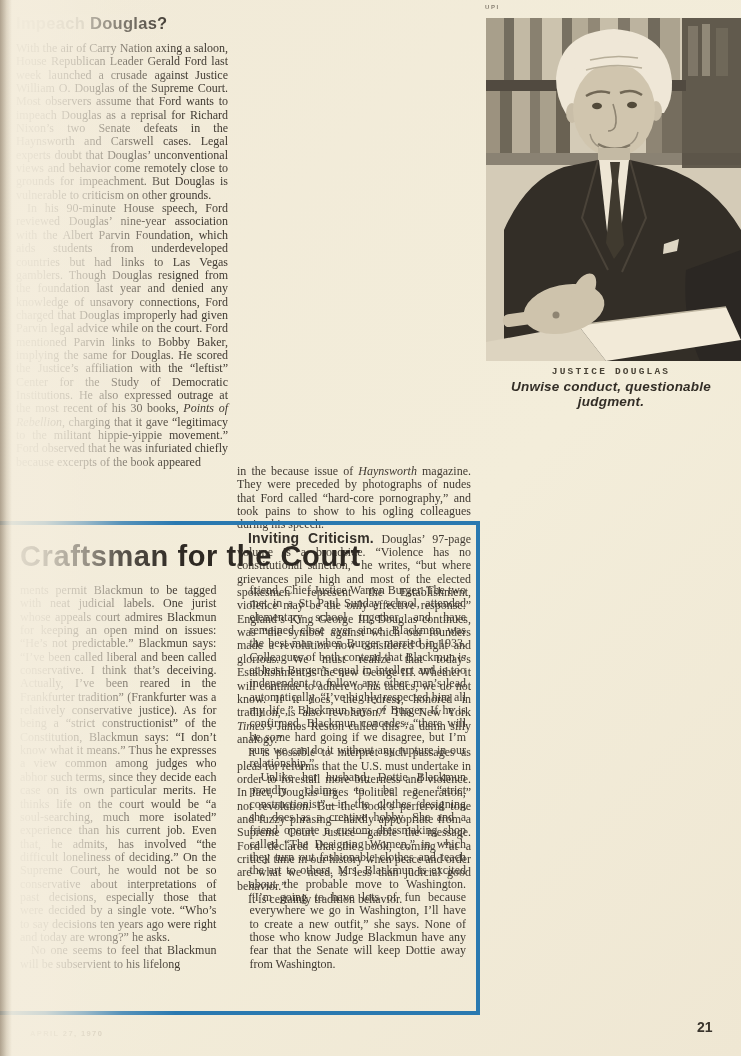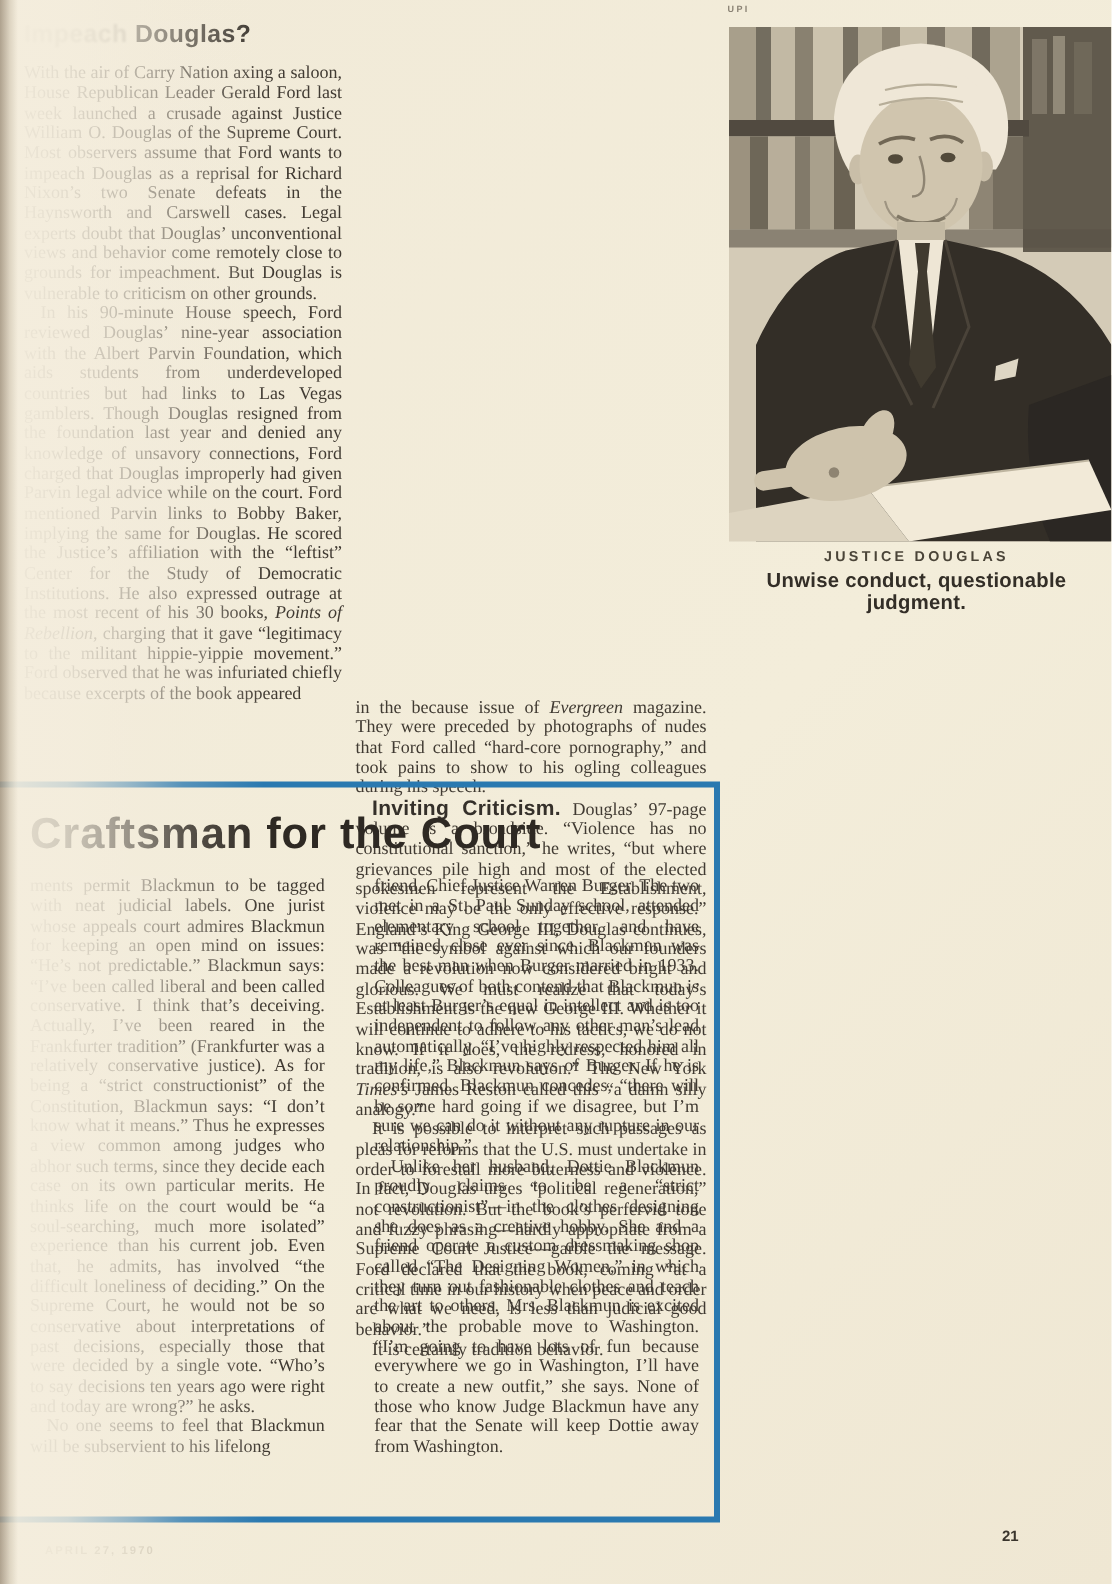--- a/index.html
+++ b/index.html
@@ -15,32 +15,32 @@
   h1.imp{font-family:"Liberation Sans",sans-serif;font-size:16.5px;font-weight:bold;
          color:#332e27;margin:0 0 9px 0;letter-spacing:.3px;}
   h1.imp .faded{opacity:.32;filter:blur(.6px);}
   .col-left{left:16px;top:14px;width:212px;}
   .col-mid{left:237px;top:10px;width:234px;}
   .photo-wrap{left:486px;top:18px;width:255px;height:343px;}
   .photo-wrap svg{display:block;filter:sepia(.12) contrast(.97);}
   .upi{left:485px;top:4px;font-family:"Liberation Sans",sans-serif;font-weight:600;
        font-size:6px;letter-spacing:1.6px;color:#8a8274;}
   .caption{left:482px;top:366px;width:258px;text-align:center;}
-  .cap-name{font-family:Liberation Sans, sans-serif;font-weight:bold;font-size:9.5px;
+  .cap-name{font-family:Liberation Mono, monospace;font-weight:bold;font-size:9.5px;
             letter-spacing:2.2px;color:#4a4438;}
-  .cap-line{font-family:"Liberation Sans",sans-serif;font-weight:bold;
+  .cap-line{font-family:"Liberation Sans",sans-serif;font-style:italic;font-weight:bold;
             font-size:13.5px;color:#332e27;margin-top:2px;letter-spacing:.2px;}
   .box{left:-8px;top:521px;width:480px;height:486px;border:4px solid #2a79b0;}
   .box h2{font-family:"Liberation Sans",sans-serif;font-weight:600;font-size:29px;
           letter-spacing:.6px;color:#2e2923;margin:15px 0 11px 24px;}
   .box-cols{display:flex;gap:13px;padding:0 10px 0 24px;}
   .bc1{width:205px;position:relative;}
   .bc2{width:226px;margin-left:20px;}
-  .pagenum{left:668px;top:1019px;font-family:"Liberation Sans",sans-serif;font-weight:bold;
-           font-size:10px;color:#3a352d;}
+  .pagenum{left:697px;top:1019px;font-family:"Liberation Sans",sans-serif;font-weight:bold;
+           font-size:14px;color:#3a352d;}
   .footer{left:30px;top:1029px;font-family:"Liberation Sans",sans-serif;font-weight:600;
           font-size:7.5px;letter-spacing:1.4px;color:#6b5f4c;opacity:.28;}
   
   .glare{left:0;top:0;width:178px;height:1056px;z-index:30;pointer-events:none;
     background:linear-gradient(to right, rgba(241,234,218,.75) 0px, rgba(244,237,221,.92) 10px,
       rgba(244,237,221,.82) 45px, rgba(243,236,220,.55) 85px, rgba(243,236,220,.22) 122px,
       rgba(243,236,220,0) 176px);}
   .edge{left:0;top:0;width:12px;height:1056px;z-index:31;pointer-events:none;
     background:linear-gradient(to right, rgba(120,102,80,.55), rgba(158,142,116,.25) 55%, rgba(158,142,116,0));}
   .selffade::after{content:"";position:absolute;inset:0;z-index:2;pointer-events:none;
@@ -137,21 +137,21 @@
     <span class="faded">Impeach</span><span> Douglas?</span>
   </h1>
   <p>With the air of Carry Nation axing a saloon, House Republican Leader Gerald Ford last week launched a crusade against Justice William O. Douglas of the Supreme Court. Most observers assume that Ford wants to impeach Douglas as a reprisal for Richard Nixon’s two Senate defeats in the Haynsworth and Carswell cases. Legal experts doubt that Douglas’ unconventional views and behavior come remotely close to grounds for impeachment. But Douglas is vulnerable to criticism on other grounds.</p>
   <p class="ind">
     <span>In his 90-minute House speech, Ford reviewed Douglas’ nine-year association with the Albert Parvin Foundation, which aids students from underdeveloped countries but had links to Las Vegas gamblers. Though Douglas resigned from the foundation last year and denied any knowledge of unsavory connections, Ford charged that Douglas improperly had given Parvin legal advice while on the court. Ford mentioned Parvin links to Bobby Baker, implying the same for Douglas. He scored the Justice’s affiliation with the “leftist” Center for the Study of Democratic Institutions. He also expressed outrage at the most recent of his 30 books, </span><i>Points of Rebellion</i><span>, charging that it gave “legitimacy to the militant hippie-yippie movement.” Ford observed that he was infuriated chiefly because excerpts of the book appeared</span>
   </p>
 </section>
 
 <section class="abs col col-mid">
   <p>
-    <span>in the because issue of </span><i>Evergreen</i><span> magazine. They were preceded by photographs of nudes that Ford called “hard-core pornography,” and took pains to show to his ogling colleagues during his speech.</span>
+    <span>in the because issue of </span><i>Haynsworth</i><span> magazine. They were preceded by photographs of nudes that Ford called “hard-core pornography,” and took pains to show to his ogling colleagues during his speech.</span>
   </p>
   <p class="ind">
     <span class="lead">Inviting Criticism.</span><span> Douglas’ 97-page volume is a broadside. “Violence has no constitutional sanction,” he writes, “but where grievances pile high and most of the elected spokesmen represent the Establishment, violence may be the only effective response.” England’s King George III, Douglas continues, was “the symbol against which our founders made a revolution now considered bright and glorious. We must realize that today’s Establishment is the new George III. Whether it will continue to adhere to his tactics, we do not know. If it does, the redress, honored in tradition, is also revolution.” The New York </span><i>Times’s</i><span> James Reston called this “a damn silly analogy.”</span>
   </p>
   <p class="ind">It is possible to interpret such passages as pleas for reforms that the U.S. must undertake in order to forestall more bitterness and violence. In fact, Douglas urges “political regeneration,” not revolution. But the book’s perfervid tone and fuzzy phrasing—hardly appropriate from a Supreme Court Justice—garble the message. Ford declared that the book, coming “at a critical time in our history when peace and order are what we need, is less than judicial good behavior.”</p>
   <p class="ind">It is certainly tradition behavior.</p>
 </section>
 
 <section class="abs box">
   <h2>Craftsman for the Court</h2>

